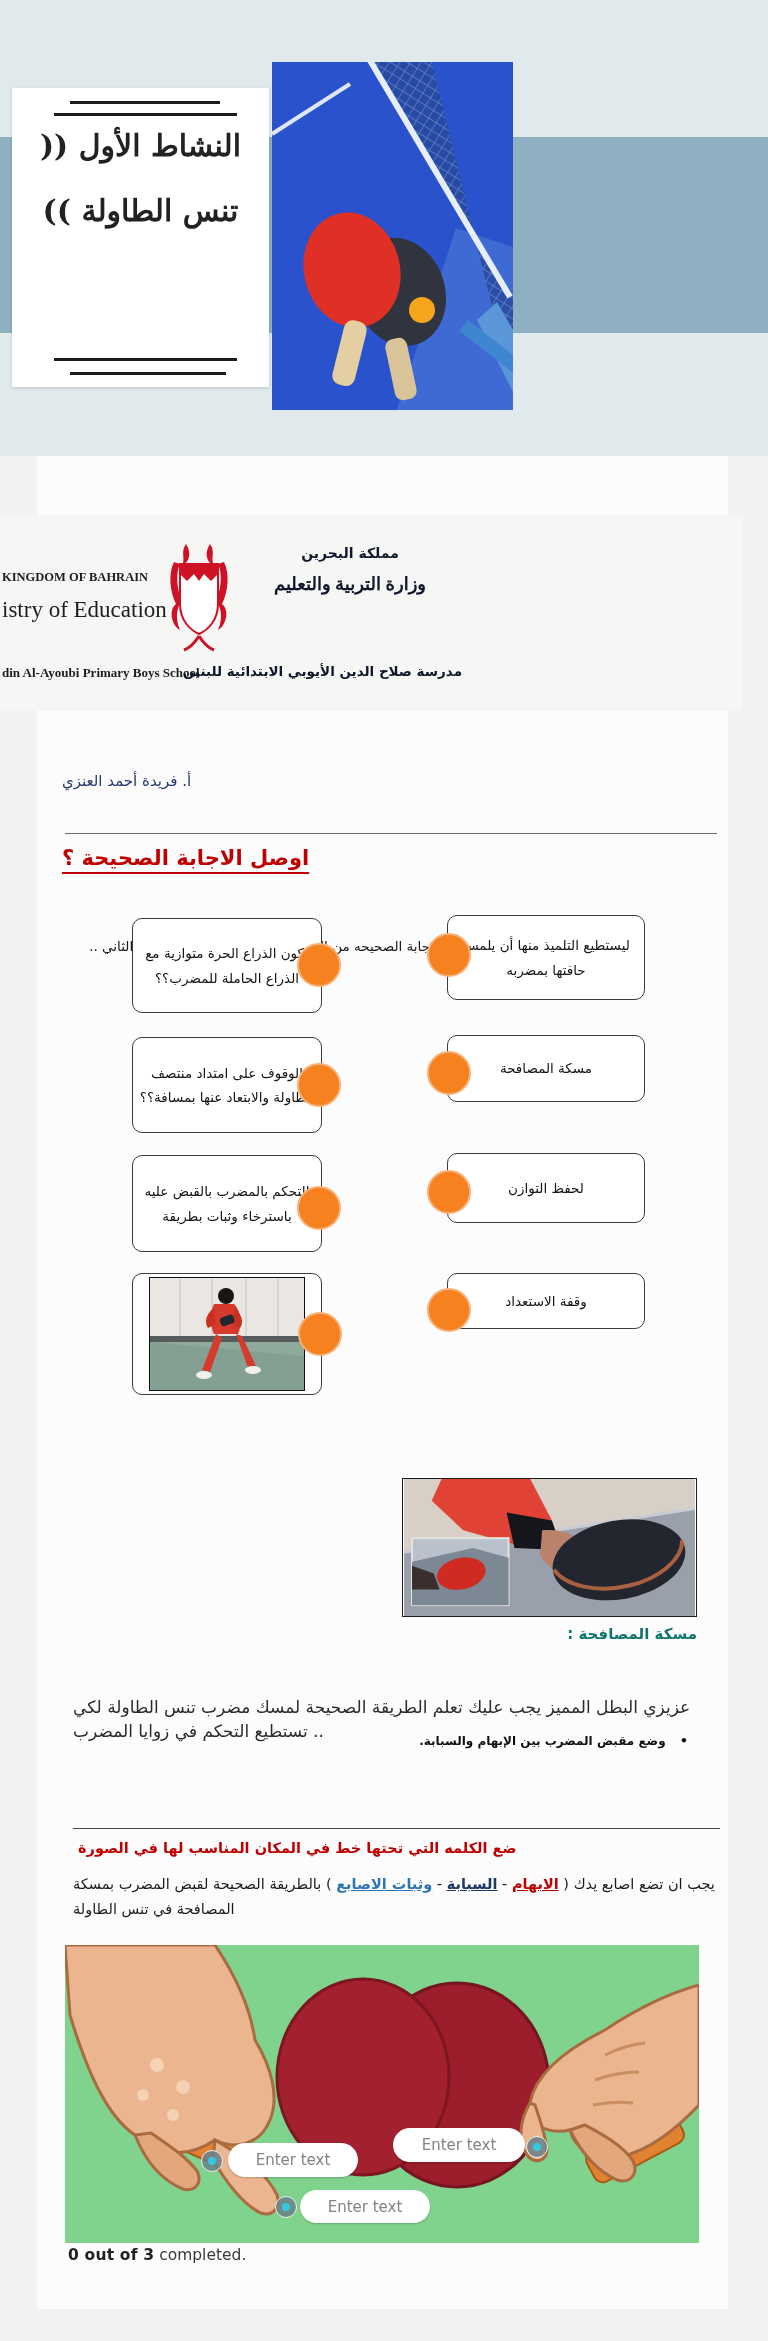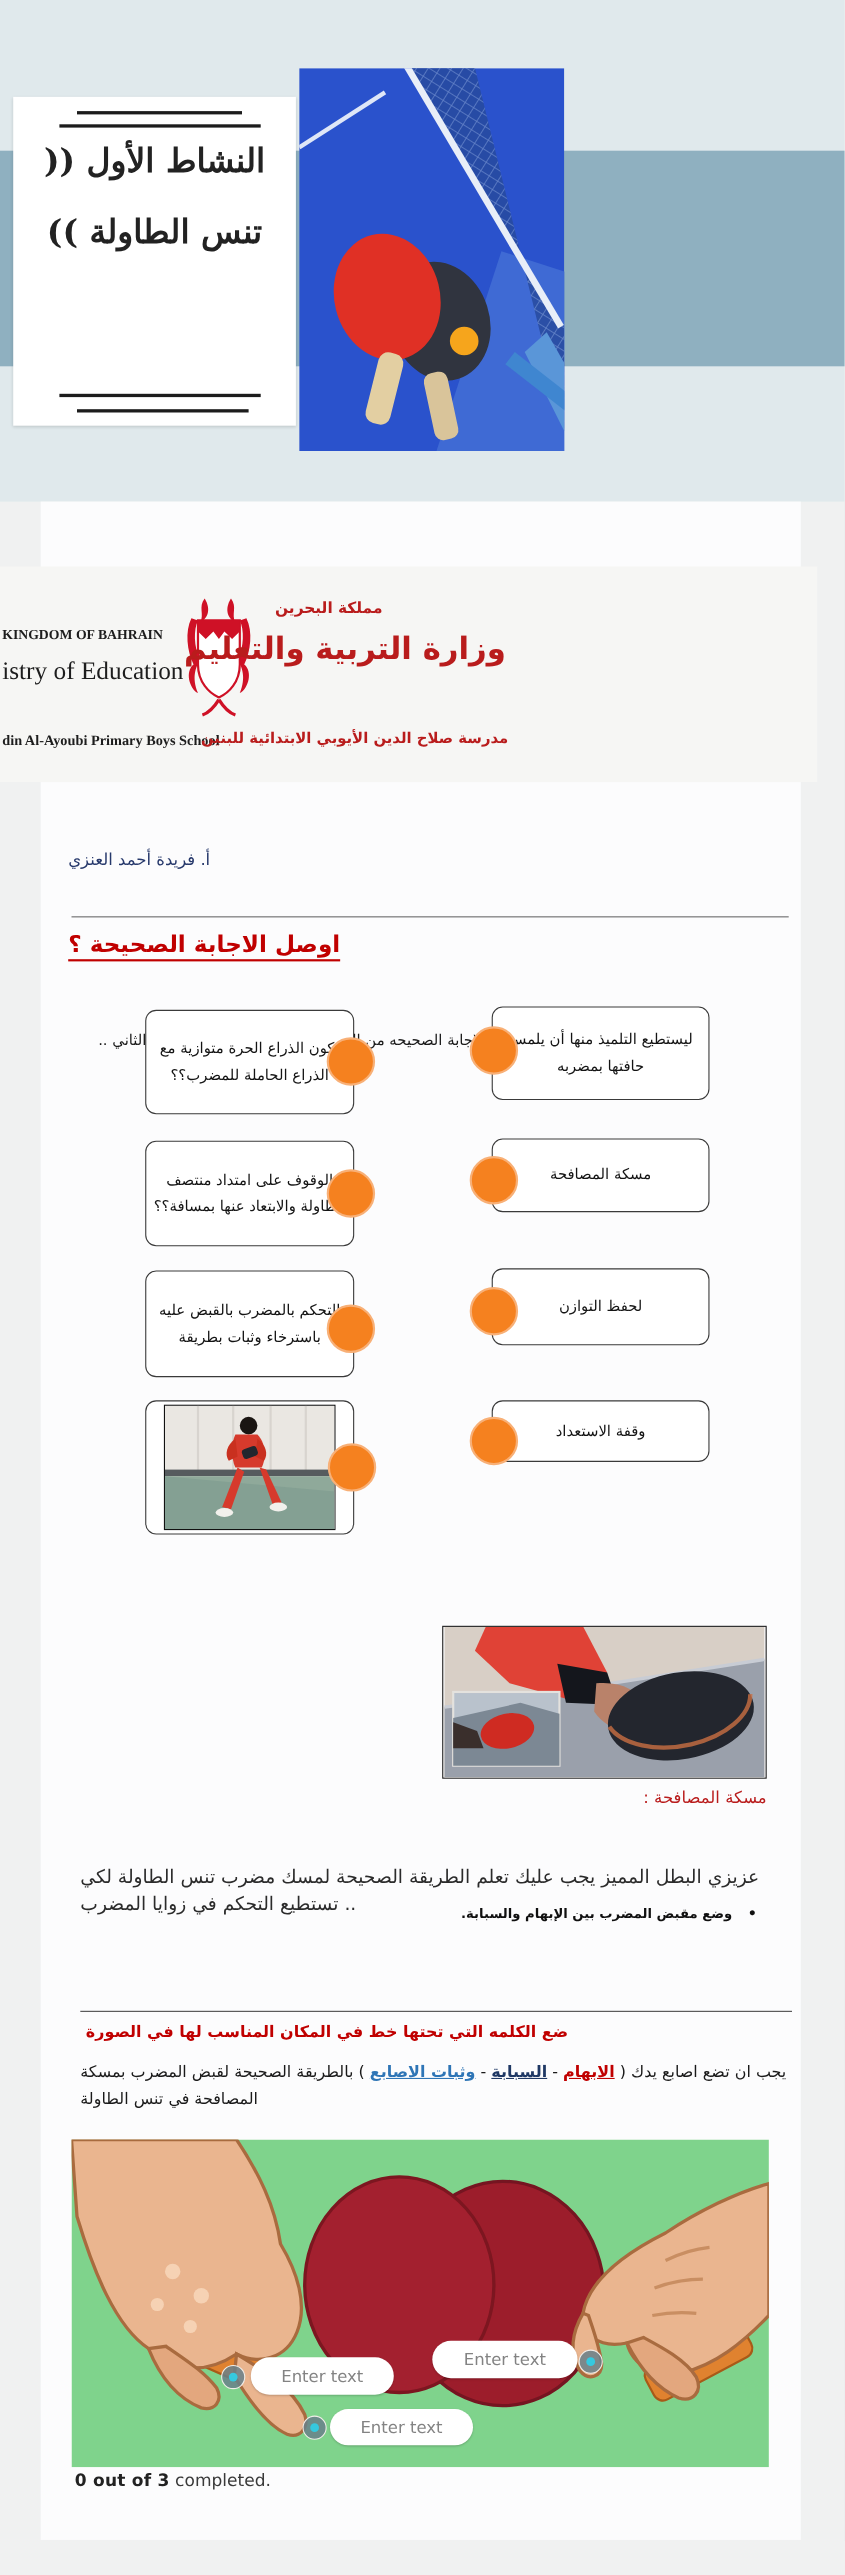--- a/index.html
+++ b/index.html
@@ -15,39 +15,39 @@
   .dline{position:absolute;height:3px;background:#1c1c1c;}
   .hero-title{position:absolute;left:0;width:257px;text-align:center;direction:rtl;
               font-family:"DejaVu Serif","Liberation Serif",serif;
               font-weight:bold;font-size:30px;color:#222;white-space:nowrap;}
   #hero-photo{left:272px;top:62px;width:241px;height:348px;}
 
   
   #body-card{left:37px;top:456px;width:691px;height:1853px;background:#fcfcfd;}
   #school-banner{left:0;top:515px;width:743px;height:196px;background:#f6f6f4;}
   .banner-en{position:absolute;font-family:"Liberation Serif","DejaVu Serif",serif;color:#1d1d1d;white-space:nowrap;}
-  .banner-ar{position:absolute;direction:rtl;text-align:left;color:#b91c1c;white-space:nowrap;}
+  .banner-ar{position:absolute;direction:rtl;text-align:center;color:#0f172a;white-space:nowrap;}
 
   #teacher-name{left:62px;top:772px;direction:rtl;font-size:15px;color:#26386b;white-space:nowrap;}
   #rule1{left:65px;top:833px;width:652px;height:1px;background:#6a6a6a;}
   #match-title{left:62px;top:846px;font-size:21px;font-weight:bold;color:#c00000;direction:rtl;
                text-decoration:underline;text-underline-offset:7px;text-decoration-thickness:2px;white-space:nowrap;}
   #match-instruction{left:52px;top:938px;width:512px;direction:rtl;text-align:right;
                      font-size:13.5px;color:#1a1a1a;}
 
   
   .mbox{position:absolute;background:#fff;border:1.2px solid #3a3a3a;border-radius:10px;
         display:flex;align-items:center;justify-content:center;text-align:center;
         direction:rtl;font-size:13.5px;color:#141414;line-height:1.8;padding:2px 6px;box-sizing:border-box;}
   .mcircle{position:absolute;width:44px;height:44px;border-radius:50%;
            background:#f5811f;border:2px solid #f8b077;box-sizing:border-box;}
 
   
   #grip-photo{left:402px;top:1478px;width:295px;height:139px;border:1.5px solid #1c1c1c;box-sizing:border-box;}
-  #grip-heading{right:71px;top:1625px;direction:rtl;font-size:15px;font-weight:normal;color:#b91c1c;white-space:nowrap;}
+  #grip-heading{right:71px;top:1625px;direction:rtl;font-size:15px;font-weight:bold;color:#0f766e;white-space:nowrap;}
   #grip-paragraph{left:73px;top:1663px;width:641px;font-size:17px;line-height:24px;color:#2b2b2b;text-align:left;margin-top:32px;}
   .bullet-line{position:absolute;direction:rtl;text-align:center;font-size:12px;font-weight:bold;color:#101010;white-space:nowrap;}
   .b-dot{margin-left:14px;font-size:13px;}
 
   #rule2{left:73px;top:1828px;width:647px;height:1px;background:#4a4a4a;}
   #label-heading{left:78px;top:1840px;font-size:14.5px;font-weight:bold;color:#c00000;direction:rtl;white-space:nowrap;}
   #label-sentence{left:73px;top:1872px;width:668px;font-size:14.5px;line-height:25px;color:#1a1a1a;text-align:left;}
   .w-red{color:#c00000;font-weight:bold;text-decoration:underline;}
   .w-navy{color:#1f3864;font-weight:bold;text-decoration:underline;}
   .w-blue{color:#2e75b6;font-weight:bold;text-decoration:underline;}
@@ -114,21 +114,21 @@
       <path d="M20,4 C14,12 20,18 16,26 C26,20 24,10 20,4 Z" fill="#cf1126"></path>
       <path d="M44,4 C50,12 44,18 48,26 C38,20 40,10 44,4 Z" fill="#cf1126"></path>
       <path d="M8,22 C2,34 4,52 10,64 C2,70 6,86 14,90 C8,76 12,66 16,60 C10,48 10,32 14,24 Z" fill="#cf1126"></path>
       <path d="M58,22 C64,34 62,52 56,64 C64,70 60,86 52,90 C58,76 54,66 50,60 C56,48 56,32 52,24 Z" fill="#cf1126"></path>
       <path d="M14,24 h38 v40 c0,16 -10,26 -19,30 c-9,-4 -19,-14 -19,-30 Z" fill="#ffffff" stroke="#cf1126" stroke-width="2"></path>
       <path d="M14,24 h38 v10 l-7,7 -7,-7 -5,7 -5,-7 -7,7 -7,-7 Z" fill="#cf1126"></path>
       <path d="M33,96 C28,104 24,108 18,110 M33,96 C38,104 42,108 48,110" stroke="#cf1126" stroke-width="3" fill="none"></path>
     </svg>
 
     <div class="banner-ar" style="left:250px;top:30px;width:200px;font-size:14px;font-weight:bold;">مملكة البحرين</div>
-    <div class="banner-ar" style="left:240px;top:58px;width:220px;font-size:28px;font-weight:bold;">وزارة التربية والتعليم</div>
+    <div class="banner-ar" style="left:240px;top:58px;width:220px;font-size:18px;font-weight:bold;font-family:Liberation Serif, serif;">وزارة التربية والتعليم</div>
     <div class="banner-ar" style="left:238px;top:148px;width:224px;font-size:13.5px;font-weight:bold;">مدرسة صلاح الدين الأيوبي الابتدائية للبنين</div>
   </div>
 
   <div class="abs" id="teacher-name">أ. فريدة أحمد العنزي</div>
   <div class="abs" id="rule1"></div>
 
   <div class="abs" id="match-title">اوصل الاجابة الصحيحة ؟</div>
   <div class="abs" id="match-instruction">عزيزي الطالب اوصل الاجابة الصحيحه من العمود الاول بما يناسبها من العمود الثاني ..</div>
 
   <div class="mbox" style="left:132px;top:918px;width:190px;height:95px;">

